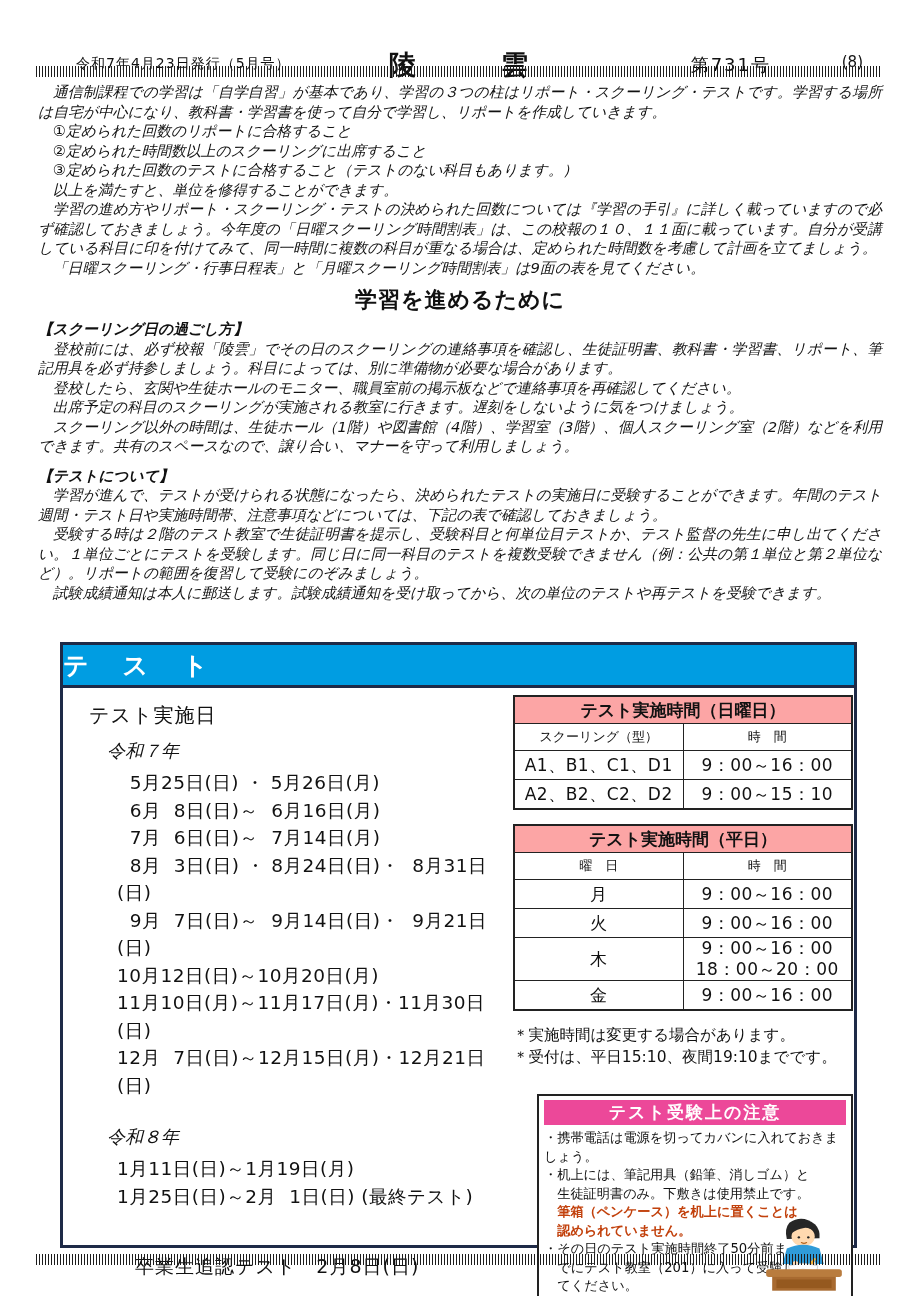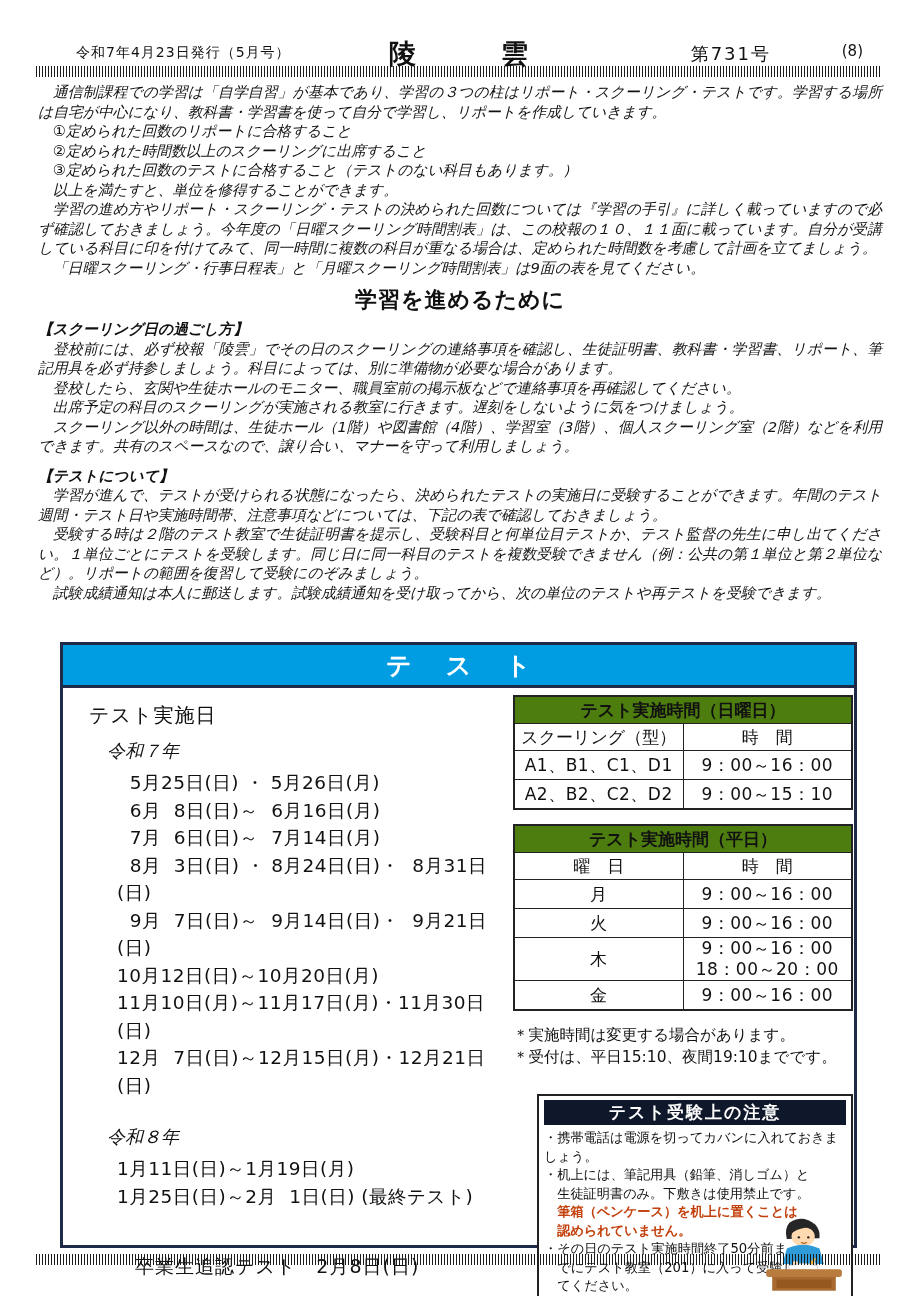--- a/index.html
+++ b/index.html
@@ -3,21 +3,21 @@
 <meta charset="utf-8">
 <style>
   html,body { margin:0; padding:0; background:#e8e8e8; }
   .page {
     position:relative; width:917px; height:1296px; margin:0 auto;
     background:#ffffff; overflow:hidden;
     font-family:"DejaVu Sans","Liberation Sans",sans-serif;
     color:#111111;
   }
   
-  .masthead { position:absolute; top:36px; left:36px; right:36px; height:28px; }
+  .masthead { position:absolute; top:47px; left:36px; right:36px; height:28px; }
   .mh-left  { position:absolute; left:40px; top:8px; font-size:14px; letter-spacing:1px; }
   .mh-center{ position:absolute; left:0; right:0; top:0; text-align:center; }
   .mh-title { font-size:27px; font-weight:bold; letter-spacing:85px; margin-right:-85px; }
   .mh-issue { position:absolute; right:110px; top:6px; font-size:18px; letter-spacing:2px; }
   .mh-page  { position:absolute; right:18px; top:6px; font-size:15px; }
   
   .stripe {
     position:absolute; left:36px; right:36px; height:11px;
     background:repeating-linear-gradient(90deg,#1c1c1c 0 1px,transparent 1px 3px);
   }
@@ -30,51 +30,51 @@
   .article p { margin:0; font-size:14.8px; line-height:19.5px; white-space:pre-wrap; text-align:justify;font-style:italic; }
   .sub-head { font-weight:bold; font-size:15.5px; line-height:21px; }
   .gap-above { margin-top:10px !important; }
   
   .test-box {
     position:absolute; top:642px; left:60px; width:797px; height:606px;
     border:3px solid #1e2a47; background:#ffffff; box-sizing:border-box;
   }
   .test-banner {
     height:40px; background:#009de2; border-bottom:3px solid #1e2a47;
-    display:flex; align-items:center; justify-content:center;
+    display:flex; align-items:center; justify-content:flex-start;
   }
   .test-banner span { color:#ffffff; font-size:25px; font-weight:bold; letter-spacing:34px; margin-right:-34px; }
   .test-inner { position:relative; height:557px; }
   
   .sched { position:absolute; left:26px; top:14px; width:415px; }
   .sched-heading { font-size:20px; letter-spacing:1px; }
   .year-label { font-size:18px; margin:10px 0 6px 18px;font-style:italic; }
   .date-row { font-size:18.5px; line-height:27.5px; margin-left:28px; white-space:pre-wrap; letter-spacing:0.5px; }
   .year2 { margin-top:26px; }
   .makeup { font-size:19px; margin:44px 0 0 46px; letter-spacing:1px; }
   
   .right-col { position:absolute; left:450px; top:7px; width:340px; }
   table.tt { border-collapse:collapse; width:100%; table-layout:fixed; }
   table.tt th, table.tt td { border:1.5px solid #222; padding:0; text-align:center; font-weight:normal; }
-  .tt-title { background:#4d7c0f; font-size:17px; font-weight:bold !important; height:26px; }
-  .tt-sub { font-size:17px; height:26px; }
+  .tt-title { background:#fca5a5; font-size:17px; font-weight:bold !important; height:26px; }
+  .tt-sub { font-size:13px; height:26px; }
   .tt-cell { font-size:17px; height:28px; letter-spacing:0.5px; }
   .tt-outer { border:2px solid #222; }
   .weekday-table { margin-top:14px; }
   .wd-day { width:27%; }
   .tt-two-line div { font-size:17px; line-height:21px; }
   .time-notes { margin-top:13px; }
   .time-notes div { font-size:15.5px; line-height:22px; }
   
   .caution {
     margin:26px 0 0 24px; width:316px; border:2.5px solid #222;
     background:#ffffff; padding:4px 5px 6px 5px; box-sizing:border-box; position:relative;
   }
   .caution-title {
-    background:#0f172a; color:#fff; font-weight:bold; font-size:17px;
+    background:#ec4899; color:#fff; font-weight:bold; font-size:17px;
     text-align:center; height:25px; line-height:25px; letter-spacing:2px;
   }
   .caution-items { margin-top:4px; }
   .caution-items div { font-size:13.2px; line-height:18.5px; white-space:pre-wrap; }
   .red-note { color:#c2410c; font-weight:bold; }
   .student-illo { position:absolute; right:4px; bottom:6px; }
 </style>
 </head>
 <body>
 

